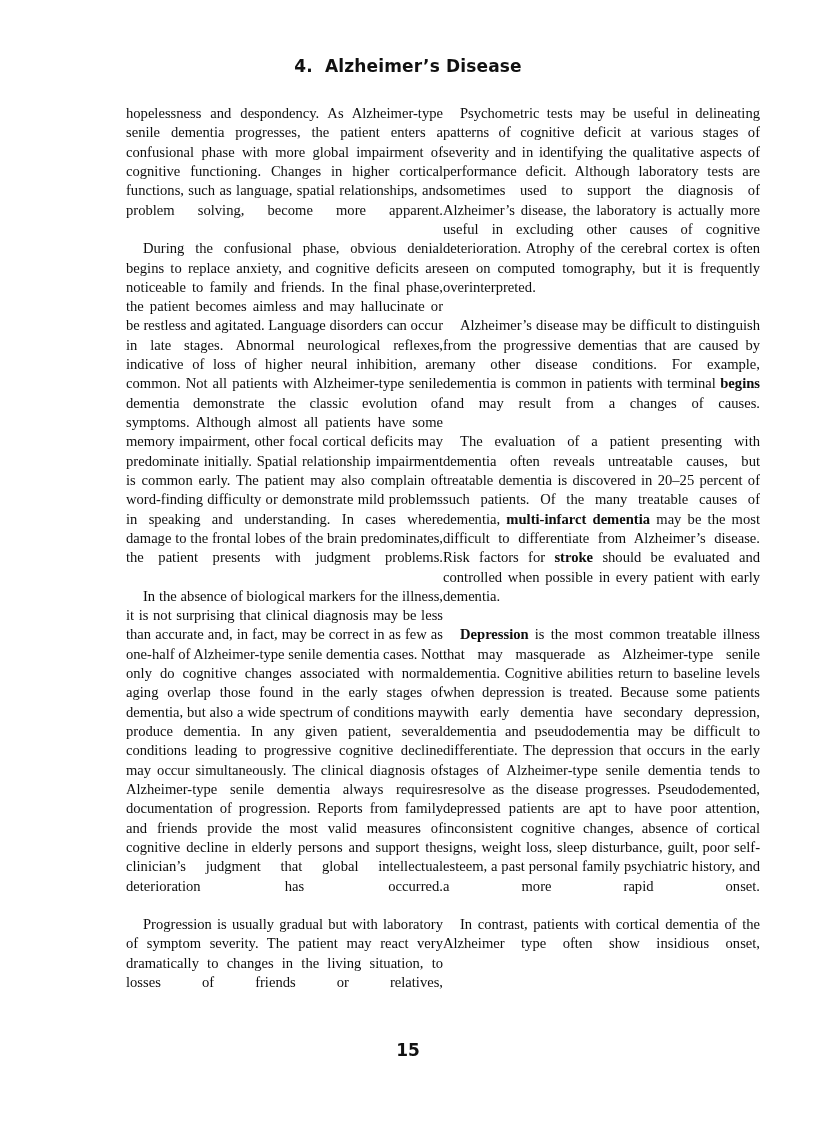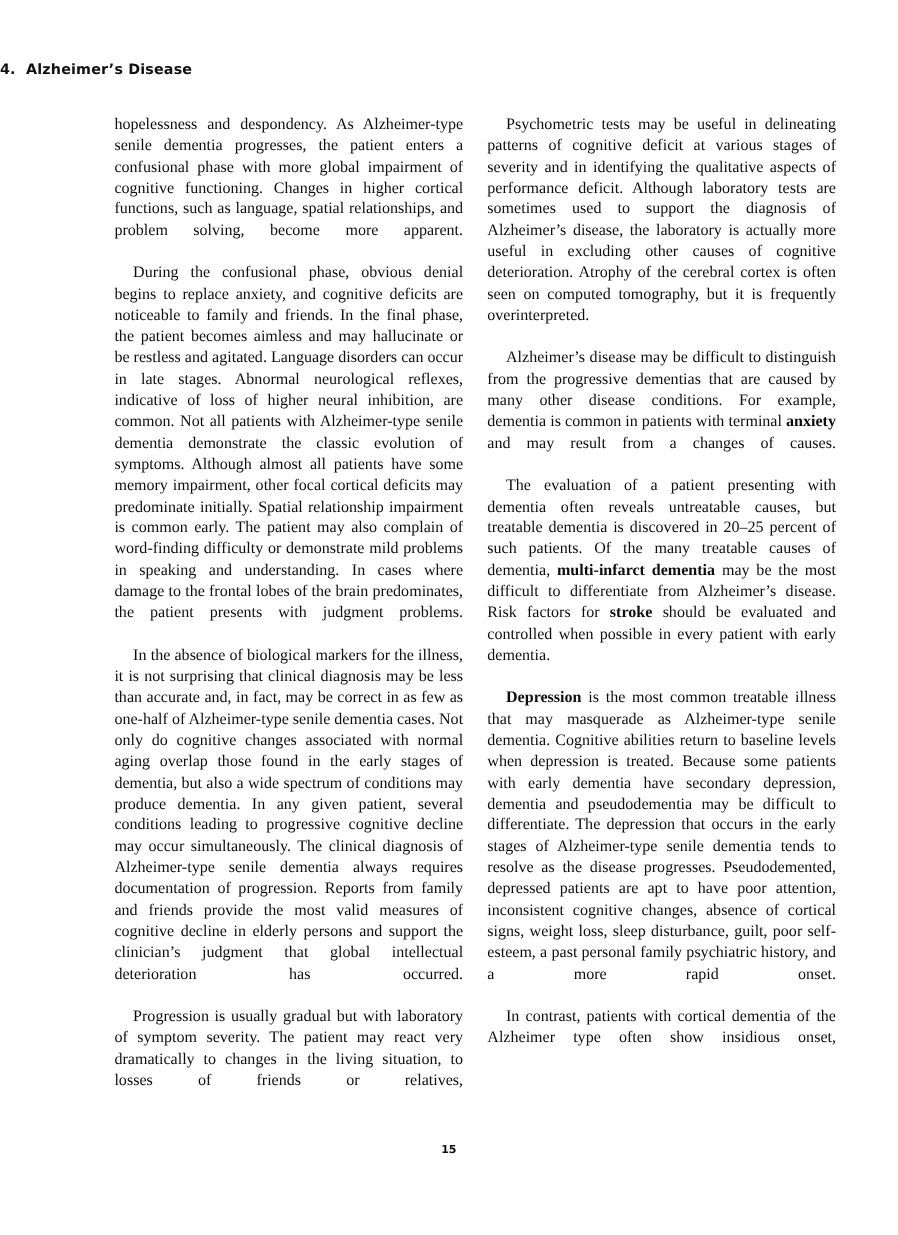--- a/index.html
+++ b/index.html
@@ -24,39 +24,39 @@
     height: 1123px;
     background: #ffffff;
   }
 
   
   .running-head {
     position: absolute;
     top: 56px;
     left: 0;
     width: 816px;
-    text-align: left;
+    text-align: center;
     font-family: "DejaVu Sans", "Liberation Sans", sans-serif;
     font-weight: bold;
-    font-size: 13px;
+    font-size: 17px;
     letter-spacing: 0.15px;
     color: #111111;
     white-space: pre;
   }
 
   
   .body-columns {
     position: absolute;
     top: 104px;
     left: 104px;
     width: 656px;
     height: 910px;
     display: flex;
     flex-direction: row;
-    justify-content: space-between;
+    justify-content: flex-end;
     align-items: flex-start;
   }
 
   .column {
     width: 317px;
     height: 910px;
     overflow: hidden;
   }
 
   .column p {
@@ -90,21 +90,21 @@
 
   
   .folio {
     position: absolute;
     top: 1040px;
     left: 0;
     width: 816px;
     text-align: center;
     font-family: "DejaVu Sans", "Liberation Sans", sans-serif;
     font-weight: bold;
-    font-size: 10px;
+    font-size: 17px;
     color: #111111;
   }
 </style>
 </head>
 <body>
 
 <div class="page">
 
   <div class="running-head">4.  Alzheimer’s Disease</div>
 
@@ -112,21 +112,21 @@
 
     <div class="column">
       <p class="cont">hopelessness and despondency. As Alzheimer-type senile dementia progresses, the patient enters a confusional phase with more global impairment of cognitive functioning. Changes in higher cortical functions, such as language, spatial relationships, and problem solving, become more apparent.</p>
       <p class="indent cont">During the confusional phase, obvious denial begins to replace anxiety, and cognitive deficits are noticeable to family and friends. In the final phase, the patient becomes aimless and may hallucinate or be restless and agitated. Language disorders can occur in late stages. Abnormal neurological reflexes, indicative of loss of higher neural inhibition, are common. Not all patients with Alzheimer-type senile dementia demonstrate the classic evolution of symptoms. Although almost all patients have some memory impairment, other focal cortical deficits may predominate initially. Spatial relationship impairment is common early. The patient may also complain of word-finding difficulty or demonstrate mild problems in speaking and understanding. In cases where damage to the frontal lobes of the brain predominates, the patient presents with judgment problems.</p>
       <p class="indent cont">In the absence of biological markers for the illness, it is not surprising that clinical diagnosis may be less than accurate and, in fact, may be correct in as few as one-half of Alzheimer-type senile dementia cases. Not only do cognitive changes associated with normal aging overlap those found in the early stages of dementia, but also a wide spectrum of conditions may produce dementia. In any given patient, several conditions leading to progressive cognitive decline may occur simultaneously. The clinical diagnosis of Alzheimer-type senile dementia always requires documentation of progression. Reports from family and friends provide the most valid measures of cognitive decline in elderly persons and support the clinician’s judgment that global intellectual deterioration has occurred.</p>
       <p class="indent cont">Progression is usually gradual but with laboratory of symptom severity. The patient may react very dramatically to changes in the living situation, to losses of friends or relatives,</p>
     </div>
 
     <div class="column">
       <p class="indent cont">Psychometric tests may be useful in delineating patterns of cognitive deficit at various stages of severity and in identifying the qualitative aspects of performance deficit. Although laboratory tests are sometimes used to support the diagnosis of Alzheimer’s disease, the laboratory is actually more useful in excluding other causes of cognitive deterioration. Atrophy of the cerebral cortex is often seen on computed tomography, but it is frequently overinterpreted.</p>
-      <p class="indent cont"><span>Alzheimer’s disease may be difficult to distinguish from the progressive dementias that are caused by many other disease conditions. For example, dementia is common in patients with terminal </span><b>anxiety</b><span> and may result from a changes of causes.</span></p>
+      <p class="indent cont"><span>Alzheimer’s disease may be difficult to distinguish from the progressive dementias that are caused by many other disease conditions. For example, dementia is common in patients with terminal </span><b>begins</b><span> and may result from a changes of causes.</span></p>
       <p class="indent cont"><span>The evaluation of a patient presenting with dementia often reveals untreatable causes, but treatable dementia is discovered in 20–25 percent of such patients. Of the many treatable causes of dementia, </span><b>multi-infarct dementia</b><span> may be the most difficult to differentiate from Alzheimer’s disease. Risk factors for </span><b>stroke</b><span> should be evaluated and controlled when possible in every patient with early dementia.</span></p>
       <p class="indent cont"><b>Depression</b><span> is the most common treatable illness that may masquerade as Alzheimer-type senile dementia. Cognitive abilities return to baseline levels when depression is treated. Because some patients with early dementia have secondary depression, dementia and pseudodementia may be difficult to differentiate. The depression that occurs in the early stages of Alzheimer-type senile dementia tends to resolve as the disease progresses. Pseudodemented, depressed patients are apt to have poor attention, inconsistent cognitive changes, absence of cortical signs, weight loss, sleep disturbance, guilt, poor self-esteem, a past personal family psychiatric history, and a more rapid onset.</span></p>
       <p class="indent cont">In contrast, patients with cortical dementia of the Alzheimer type often show insidious onset,</p>
     </div>
 
   </div>
 
   <div class="folio">15</div>
 
 </div>

